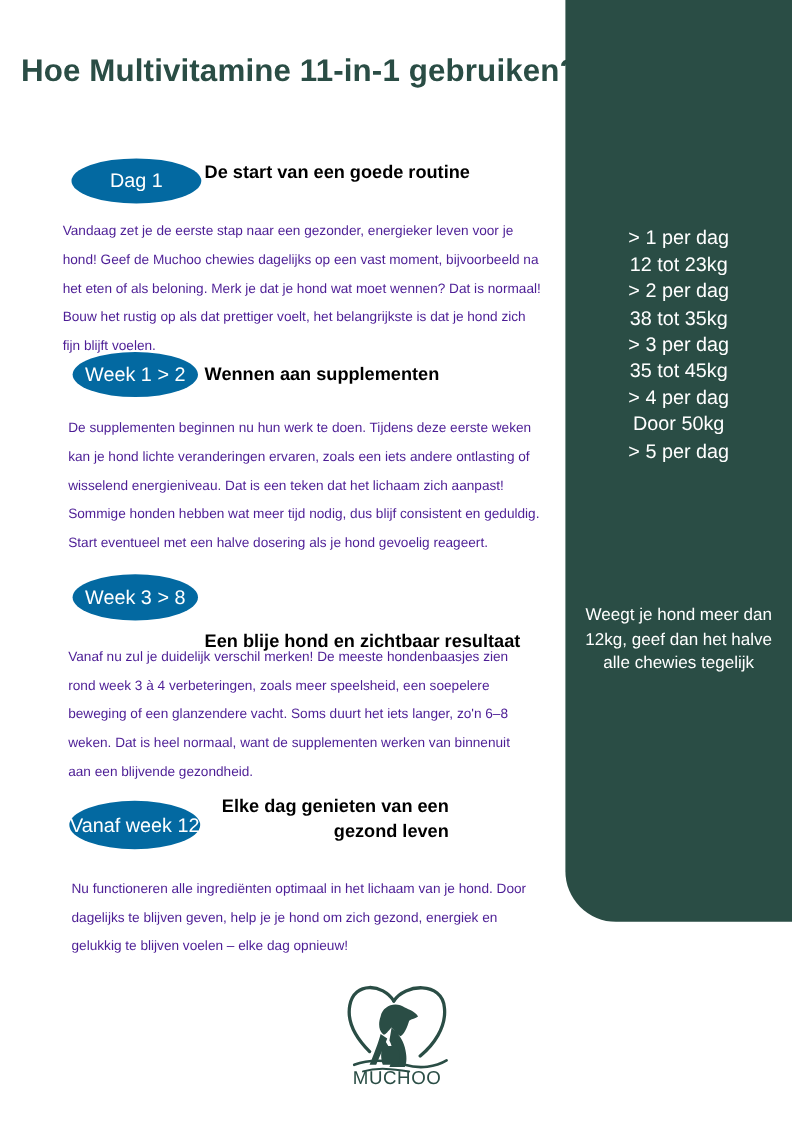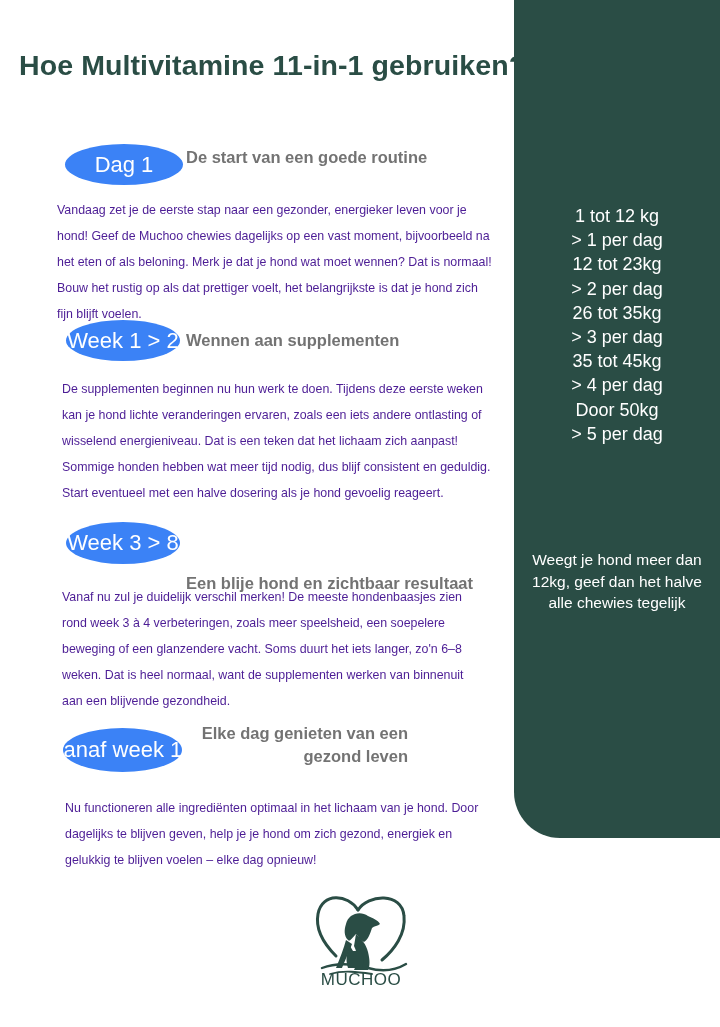--- a/index.html
+++ b/index.html
@@ -25,26 +25,26 @@
       position: absolute; left: 0; right: 0; top: 549px;
       font-size: 15.5px; line-height: 21.5px; padding: 0 18px;
     }
 
     .page-title {
       position: absolute; left: 19px; top: 49px;
       font-size: 28.5px; color: #2a4d45; white-space: nowrap; letter-spacing: 0.1px;
     }
 
     .pill {
-      position: absolute; background: #3b82f6; color: #ffffff;
+      position: absolute; background: #0369a1; color: #ffffff;
       border-radius: 50%; display: flex; align-items: center; justify-content: center;
-      font-size: 22px; white-space: nowrap;
+      font-size: 18px; white-space: nowrap;
     }
     .step-heading {
-      position: absolute; font-weight: bold; font-size: 16.5px; color: #737373;
+      position: absolute; font-weight: bold; font-size: 16.5px; color: #000000;
       white-space: nowrap; line-height: 23px;
     }
     .step-heading.center { text-align: right; white-space: normal; }
     .step-body {
       position: absolute; font-size: 12.4px; line-height: 26px; color: #4c1d95;
     }
 
     .logo { position: absolute; left: 308px; top: 888px; width: 106px; height: 106px; }
     .logo-text {
       position: absolute; left: 308px; top: 970px; width: 106px; text-align: center;
@@ -67,25 +67,24 @@
 <div class="pill" style="left:66px; top:522px; width:114px; height:42px;">Week 3 &gt; 8</div>
 <div class="step-heading" style="left:186px; top:528px;margin-top:44px;">Een blije hond en zichtbaar resultaat</div>
 <p class="step-body" style="left:62px; top:584px; width:425px;">Vanaf nu zul je duidelijk verschil merken! De meeste hondenbaasjes zien rond week 3 à 4 verbeteringen, zoals meer speelsheid, een soepelere beweging of een glanzendere vacht. Soms duurt het iets langer, zo'n 6–8 weken. Dat is heel normaal, want de supplementen werken van binnenuit aan een blijvende gezondheid.</p>
 
 <div class="pill" style="left:63px; top:728px; width:119px; height:44px;">Vanaf week 12</div>
 <div class="step-heading center" style="left:196px; top:722px; width:212px;">Elke dag genieten van een gezond leven</div>
 <p class="step-body" style="left:65px; top:795px; width:420px;">Nu functioneren alle ingrediënten optimaal in het lichaam van je hond. Door dagelijks te blijven geven, help je je hond om zich gezond, energiek en gelukkig te blijven voelen – elke dag opnieuw!</p>
 
 <aside class="sidebar">
   <div class="dosage-list">
-    <div>1 tot 12 kg</div>
     <div>&gt; 1 per dag</div>
     <div>12 tot 23kg</div>
     <div>&gt; 2 per dag</div>
-    <div>26 tot 35kg</div>
+    <div>38 tot 35kg</div>
     <div>&gt; 3 per dag</div>
     <div>35 tot 45kg</div>
     <div>&gt; 4 per dag</div>
     <div>Door 50kg</div>
     <div>&gt; 5 per dag</div>
   </div>
   <div class="sidebar-note">Weegt je hond meer dan 12kg, geef dan het halve alle chewies tegelijk</div>
 </aside>
 
 <svg class="logo" viewBox="0 0 106 106">

